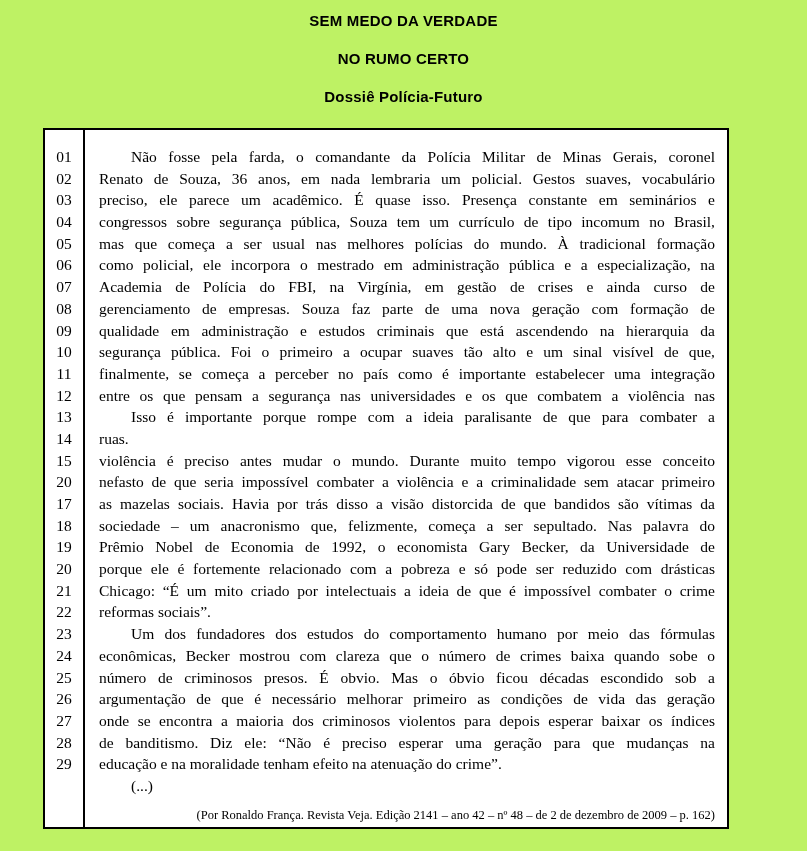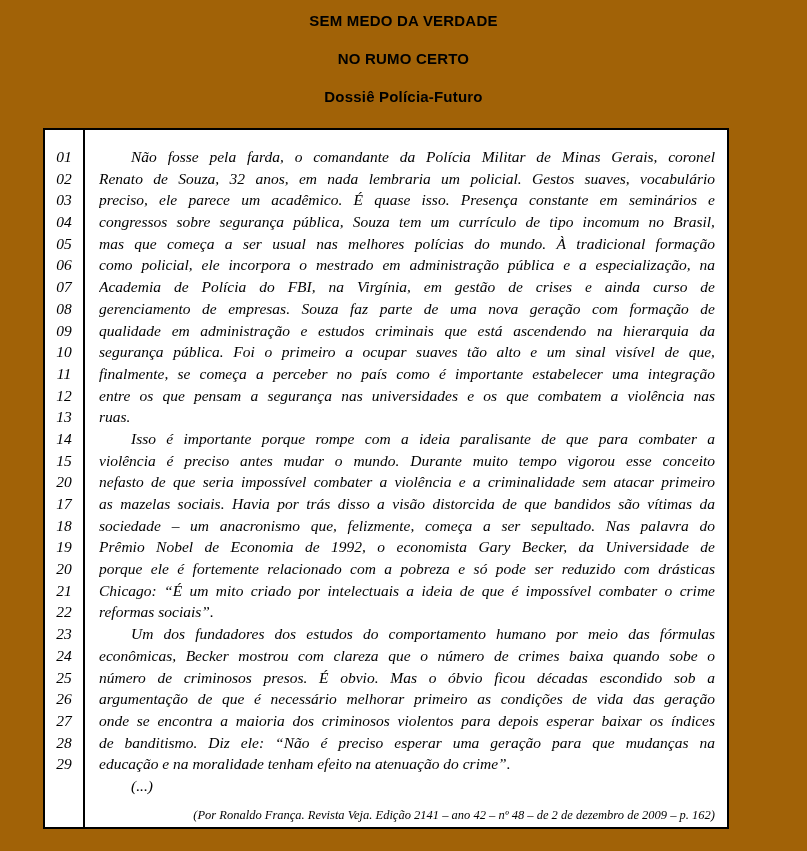--- a/index.html
+++ b/index.html
@@ -1,20 +1,20 @@
 <!DOCTYPE html>
 <html><head>
 <meta charset="utf-8">
 <style>
   html, body { margin: 0; padding: 0; background: #ffffff; }
   .page {
     position: relative;
     width: 807px;
     height: 851px;
-    background: #a16207;
+    background: #bef264;
     color: #000000;
     font-family: "Liberation Serif", "DejaVu Serif", serif;
     overflow: hidden;
   }
   .headers {
     padding-top: 14px;
     text-align: center;
     font-family: "Liberation Sans", "DejaVu Sans", sans-serif;
     font-weight: bold;
     font-size: 15px;
@@ -26,21 +26,20 @@
   }
   .passage-box {
     box-sizing: border-box;
     margin-left: 43px;
     margin-top: 4px;
     width: 686px;
     border: 2px solid #000000;
     display: flex;
     align-items: stretch;
     background: #ffffff;
-    font-style: italic;
   }
   .numcol {
     box-sizing: border-box;
     width: 40px;
     flex: 0 0 40px;
     border-right: 2px solid #000000;
     padding-top: 16px;
     text-align: center;
     font-size: 15.5px;
   }
@@ -116,33 +115,33 @@
         <div class="line-num">25</div>
         <div class="line-num">26</div>
         <div class="line-num">27</div>
         <div class="line-num">28</div>
         <div class="line-num">29</div>
         <div class="line-num"></div>
       </div>
     <div class="textcol">
       <div id="lines-container">
           <div class="line-text justify indent">Não fosse pela farda, o comandante da Polícia Militar de Minas Gerais, coronel</div>
-          <div class="line-text justify">Renato de Souza, 32 anos, em nada lembraria um policial. Gestos suaves, vocabulário</div>
+          <div class="line-text justify">Renato de Souza, 36 anos, em nada lembraria um policial. Gestos suaves, vocabulário</div>
           <div class="line-text justify">preciso, ele parece um acadêmico. É quase isso. Presença constante em seminários e</div>
           <div class="line-text justify">congressos sobre segurança pública, Souza tem um currículo de tipo incomum no Brasil,</div>
           <div class="line-text justify">mas que começa a ser usual nas melhores polícias do mundo. À tradicional formação</div>
           <div class="line-text justify">como policial, ele incorpora o mestrado em administração pública e a especialização, na</div>
           <div class="line-text justify">Academia de Polícia do FBI, na Virgínia, em gestão de crises e ainda curso de</div>
           <div class="line-text justify">gerenciamento de empresas. Souza faz parte de uma nova geração com formação de</div>
           <div class="line-text justify">qualidade em administração e estudos criminais que está ascendendo na hierarquia da</div>
           <div class="line-text justify">segurança pública. Foi o primeiro a ocupar suaves tão alto e um sinal visível de que,</div>
           <div class="line-text justify">finalmente, se começa a perceber no país como é importante estabelecer uma integração</div>
           <div class="line-text justify">entre os que pensam a segurança nas universidades e os que combatem a violência nas</div>
+          <div class="line-text justify indent">Isso é importante porque rompe com a ideia paralisante de que para combater a</div>
           <div class="line-text">ruas.</div>
-          <div class="line-text justify indent">Isso é importante porque rompe com a ideia paralisante de que para combater a</div>
           <div class="line-text justify">violência é preciso antes mudar o mundo. Durante muito tempo vigorou esse conceito</div>
           <div class="line-text justify">nefasto de que seria impossível combater a violência e a criminalidade sem atacar primeiro</div>
           <div class="line-text justify">as mazelas sociais. Havia por trás disso a visão distorcida de que bandidos são vítimas da</div>
           <div class="line-text justify">sociedade – um anacronismo que, felizmente, começa a ser sepultado. Nas palavra do</div>
           <div class="line-text justify">Prêmio Nobel de Economia de 1992, o economista Gary Becker, da Universidade de</div>
           <div class="line-text justify">porque ele é fortemente relacionado com a pobreza e só pode ser reduzido com drásticas</div>
           <div class="line-text justify">Chicago: “É um mito criado por intelectuais a ideia de que é impossível combater o crime</div>
           <div class="line-text">reformas sociais”.</div>
           <div class="line-text justify indent">Um dos fundadores dos estudos do comportamento humano por meio das fórmulas</div>
           <div class="line-text justify">econômicas, Becker mostrou com clareza que o número de crimes baixa quando sobe o</div>

